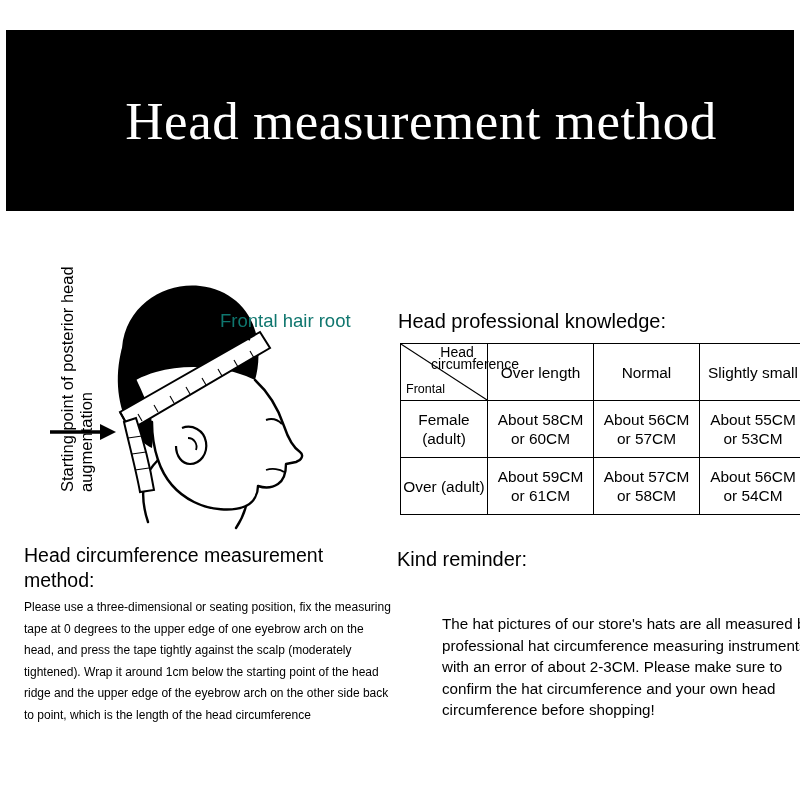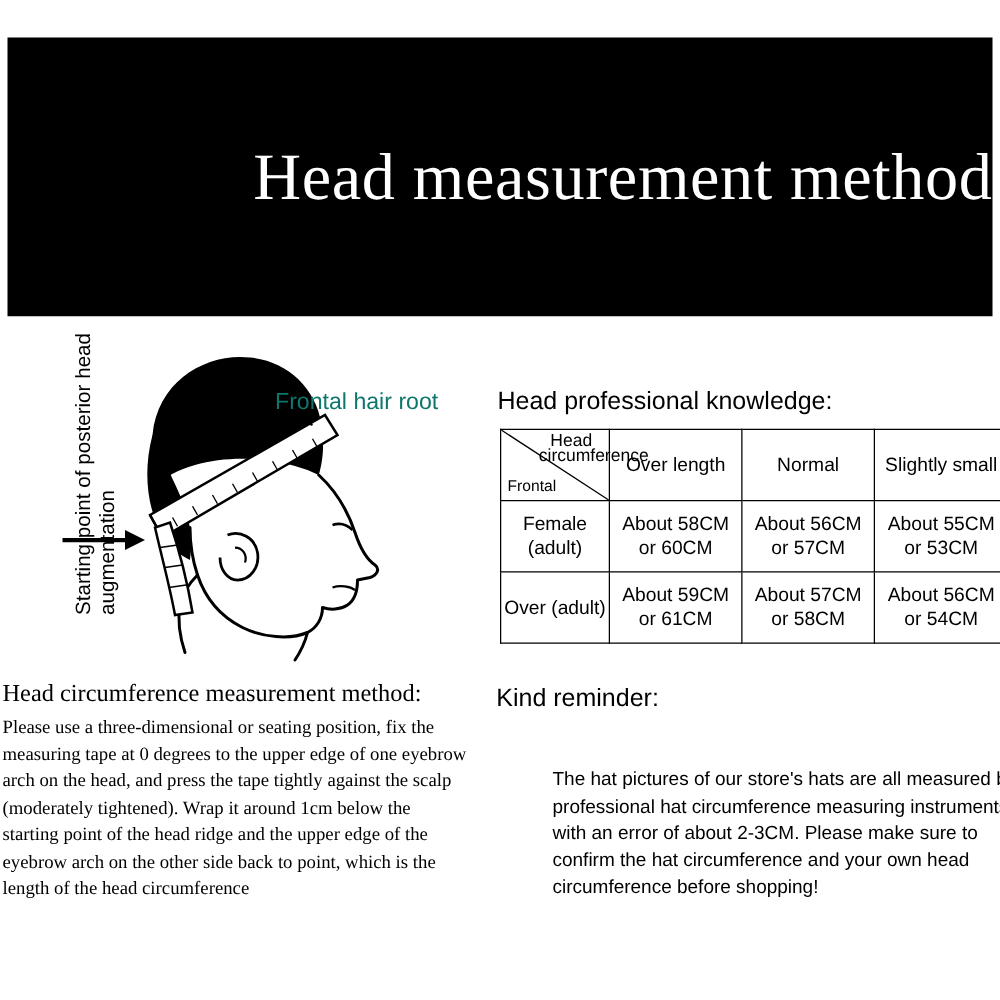--- a/index.html
+++ b/index.html
@@ -20,25 +20,25 @@
     height: 800px;
     background: #ffffff;
   }
 
   
   .banner {
     position: absolute;
     left: 6px;
     top: 30px;
     width: 788px;
-    height: 223px;
+    height: 181px;
     background: #000000;
     display: flex;
     align-items: center;
-    justify-content: flex-end;
+    justify-content: center;
   }
   .banner-title {
     color: #ffffff;
     font-family: "Liberation Serif", serif;
     font-size: 53px;
     font-weight: normal;
     letter-spacing: 0.5px;
     padding-left: 42px;
     white-space: nowrap;
   }
@@ -70,33 +70,32 @@
     left: 206px;
     top: 58px;
     font-size: 18.5px;
     color: #0f766e;
     white-space: nowrap;
   }
 
   
   .left-text {
     position: absolute;
-    left: 2px;
+    left: 24px;
     top: 543px;
     width: 372px;
-    font-family: Liberation Serif, serif;
   }
   .left-heading {
     font-size: 19.5px;
     line-height: 25px;
     margin: 0 0 4px 0;
     font-weight: normal;
   }
   .left-body {
-    font-size: 15px;
+    font-size: 12px;
     line-height: 21.5px;
     margin: 0;
   }
 
   
   .right-heading {
     position: absolute;
     left: 398px;
     top: 310px;
     font-size: 20px;

